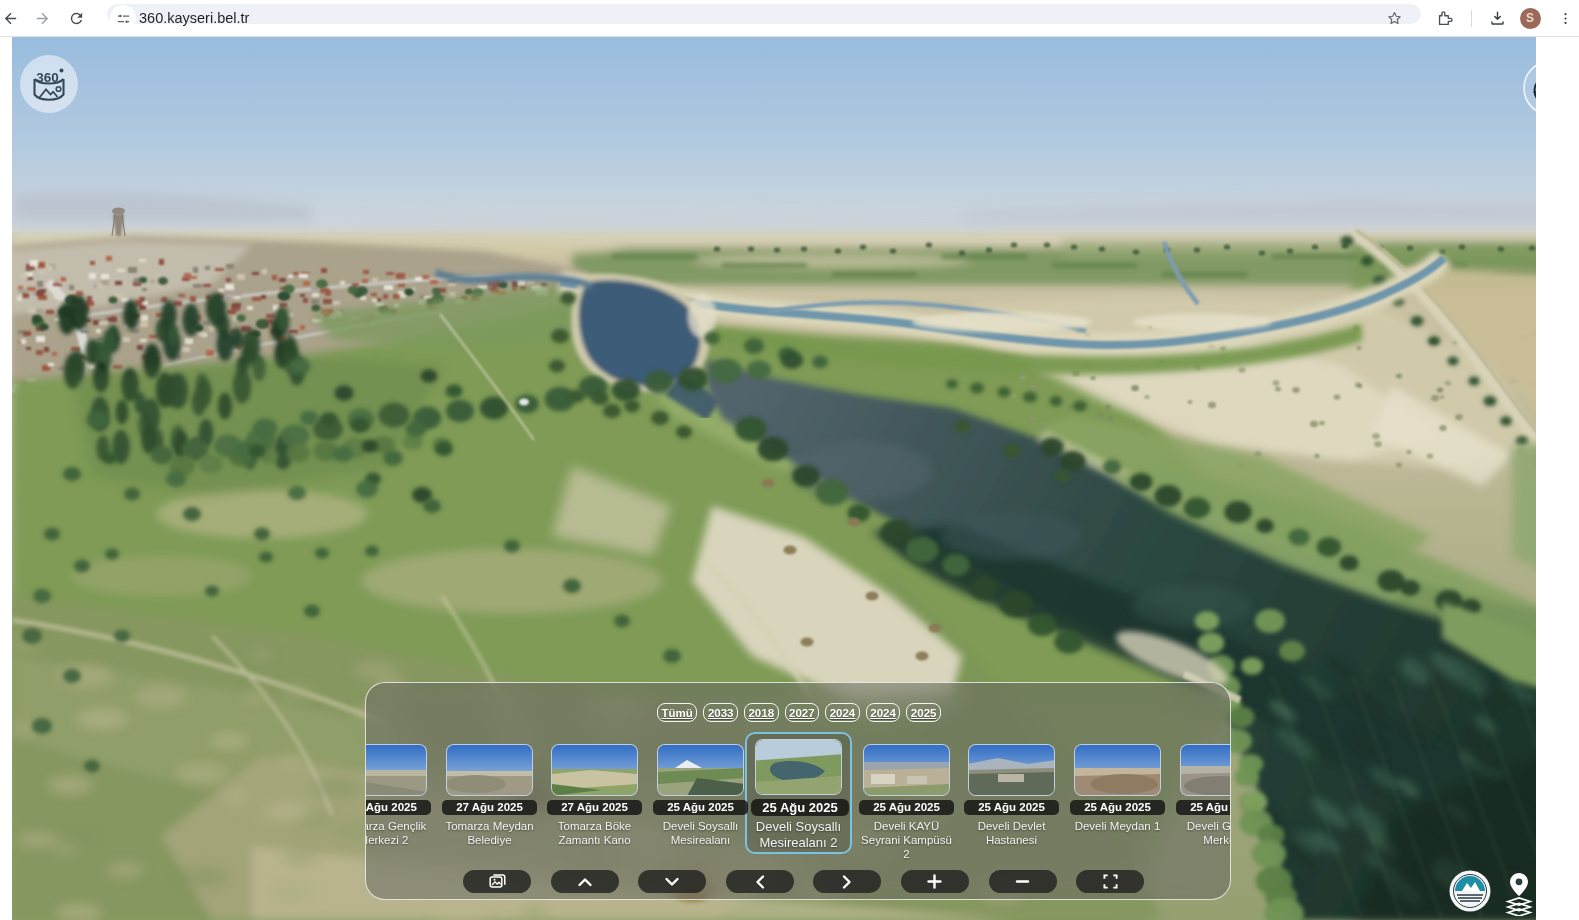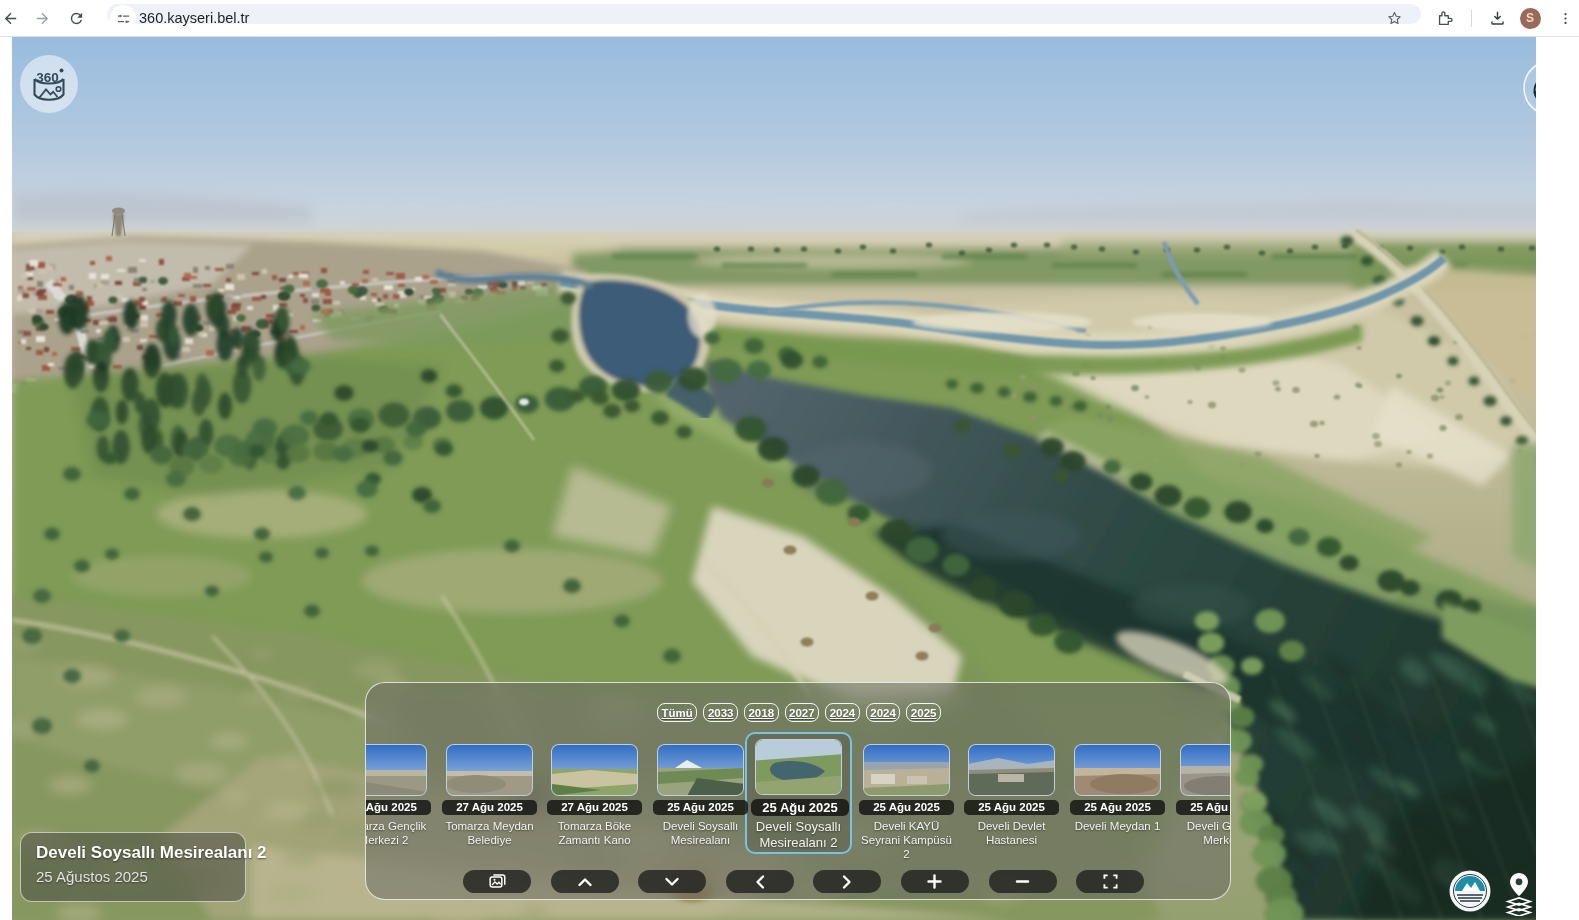--- a/index.html
+++ b/index.html
@@ -1034,24 +1034,20 @@
         </svg></div>
 
     <div class="badge" style="left:1511px;top:24px;width:56px;height:56px;"><svg width="56" height="56" viewBox="0 0 56 56">
           <circle cx="28" cy="28" r="27" fill="rgba(255,255,255,0.12)" stroke="rgba(255,255,255,0.85)" stroke-width="1.6"></circle>
           <circle cx="25.5" cy="30.5" r="14" fill="none" stroke="#16283a" stroke-width="2"></circle>
           <path d="M13,25.5 C16,23.5 19,25.5 21.5,23.5 M11.5,32.5 C15,30.5 18,33.5 21,32 C24,30.5 25.5,33 24,35.5 C22.5,38.5 25,40.5 28,39.5 M29.5,43 C32.5,39.5 36.5,38.5 40,35" fill="none" stroke="#16283a" stroke-width="2" stroke-linecap="round"></path>
           <path d="M36.5,9.5 C41.7,9.5 45.8,13.6 45.8,18.8 C45.8,25.2 36.5,33 36.5,33 C36.5,33 27.2,25.2 27.2,18.8 C27.2,13.6 31.3,9.5 36.5,9.5 Z" fill="#ccdae6" fill-opacity="0.75" stroke="#16283a" stroke-width="2.2"></path>
           <circle cx="36.5" cy="18.6" r="4.2" fill="none" stroke="#16283a" stroke-width="2.2"></circle>
         </svg></div>
 
-    <div id="info">
-      <div class="t1">Develi Soysallı Mesirealanı 2</div>
-      <div class="t2">25 Ağustos 2025</div>
-    </div>
 
     <div id="panel">
       <div id="chips">
         <div class="chip">Tümü</div>
           <div class="chip">2033</div>
           <div class="chip">2018</div>
         <div class="chip">2027</div>
           <div class="chip">2024</div>
           <div class="chip">2024</div>
         <div class="chip">2025</div>

